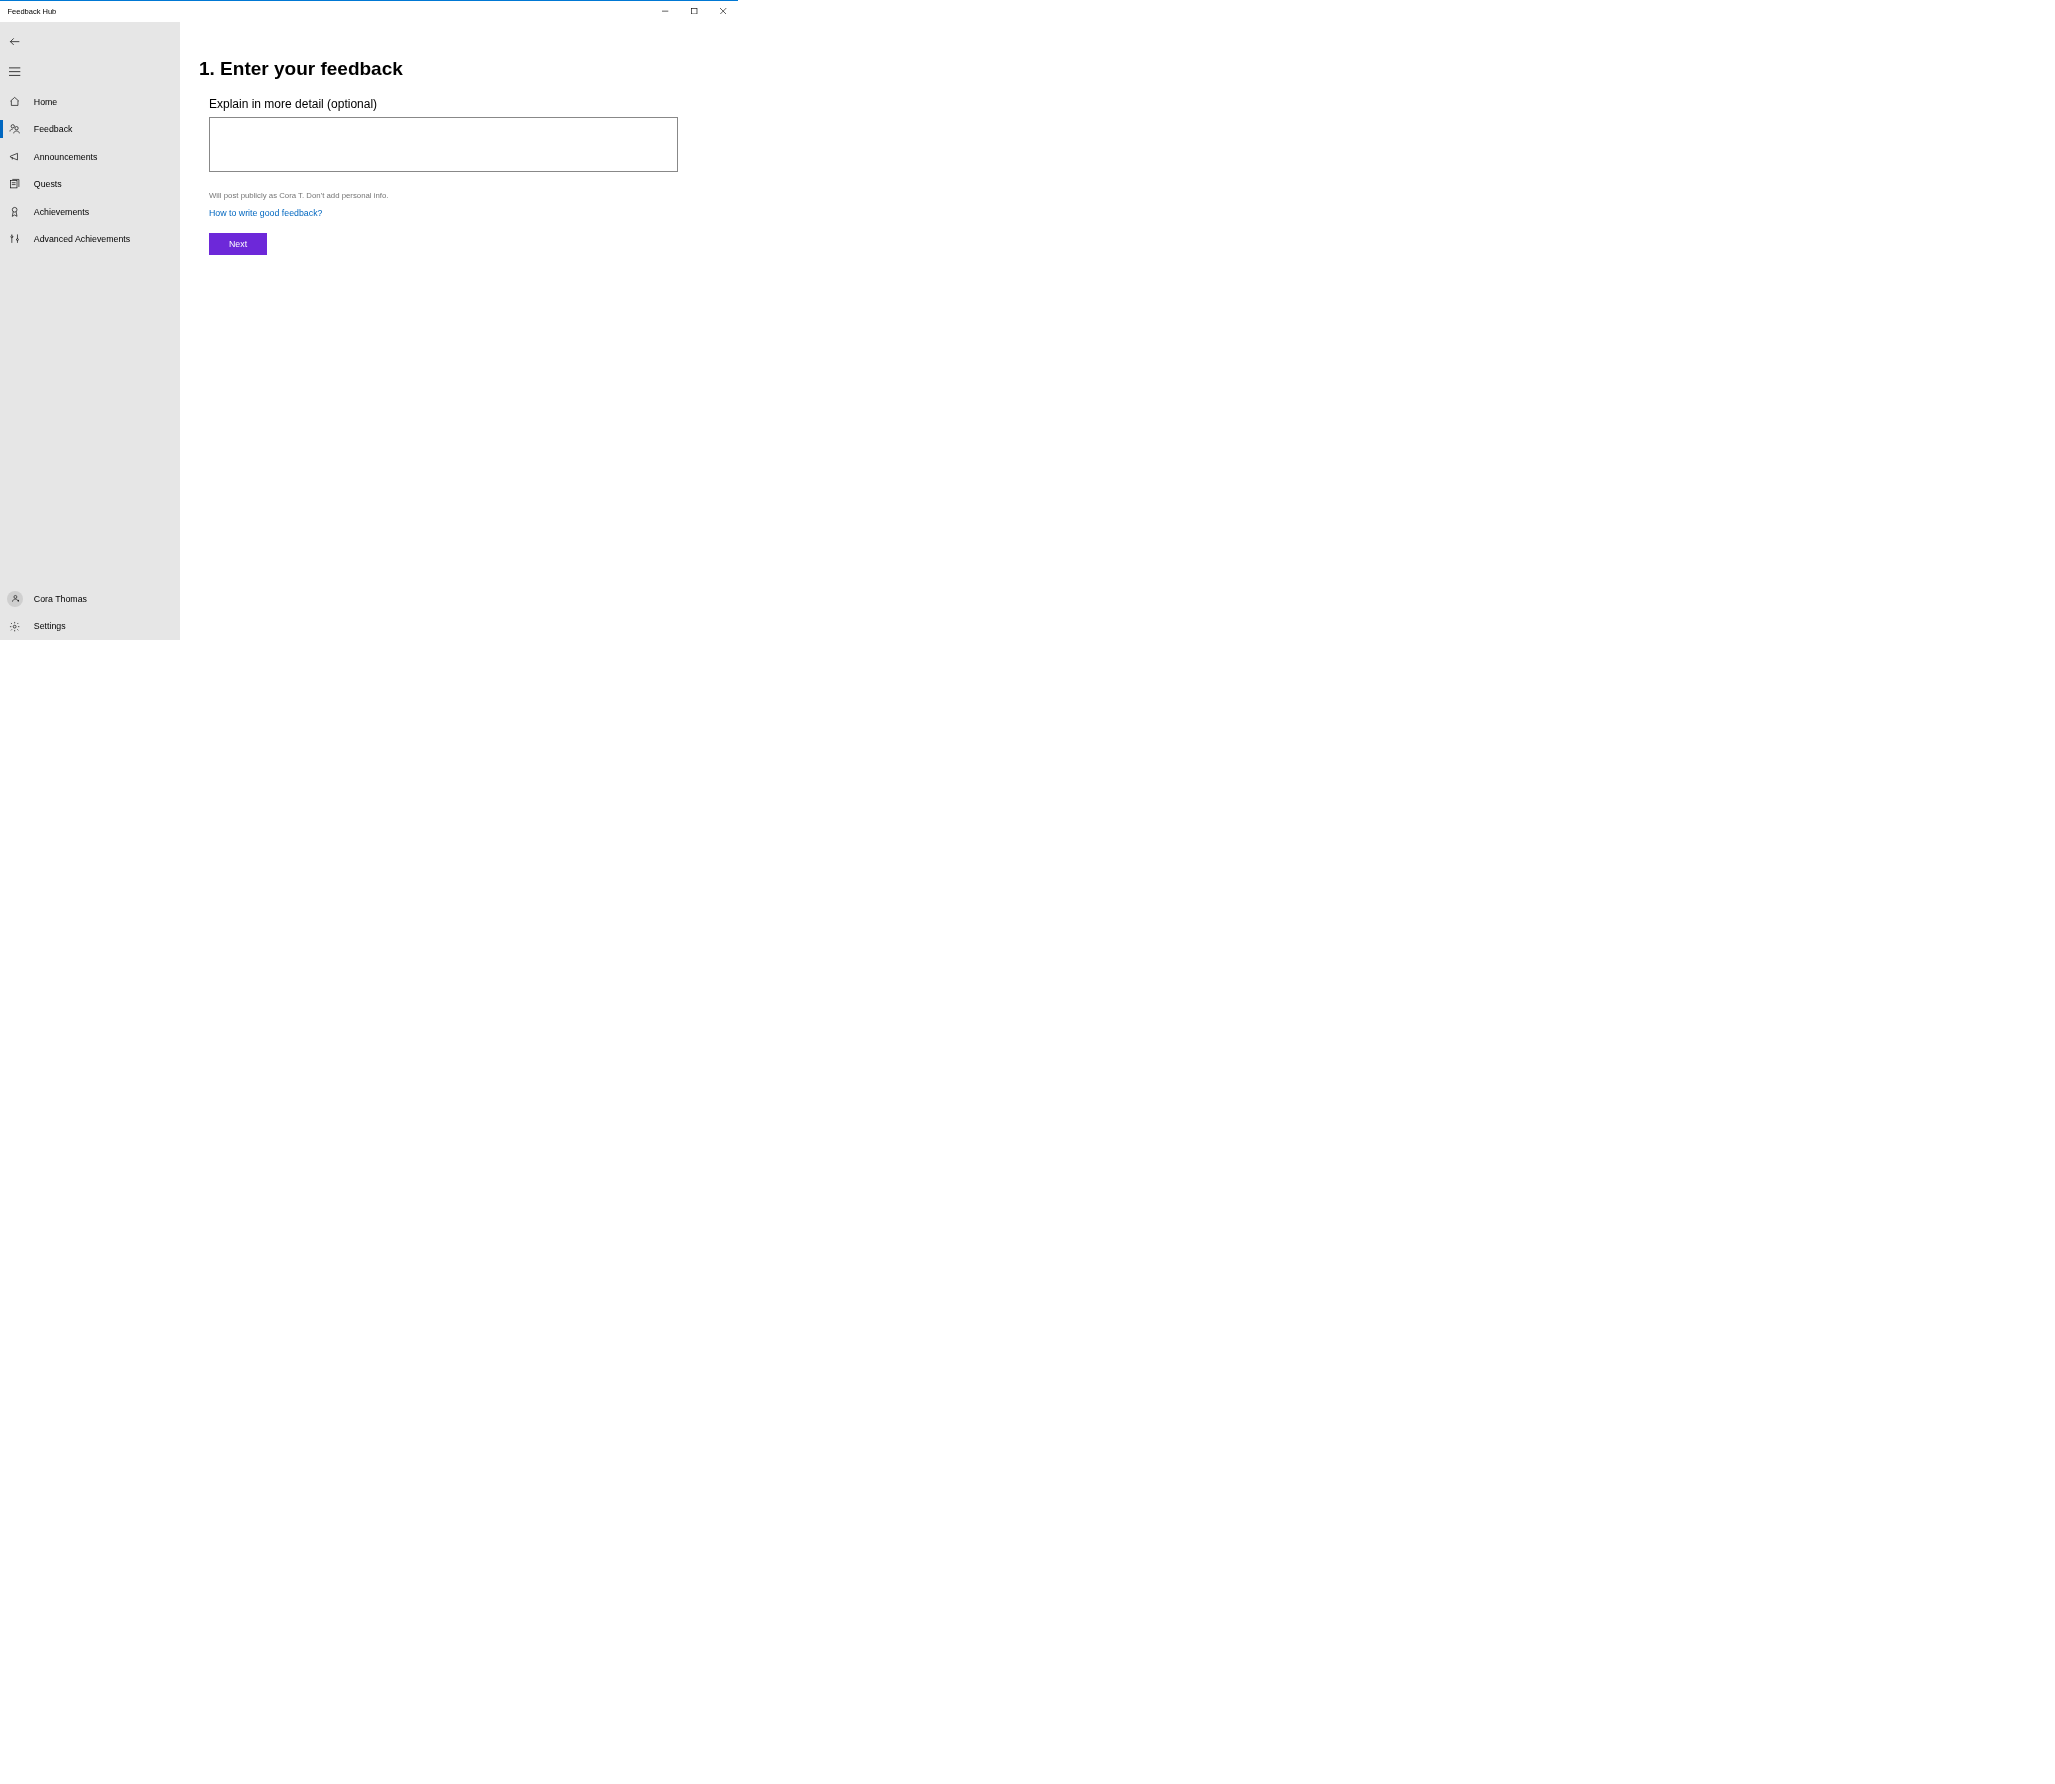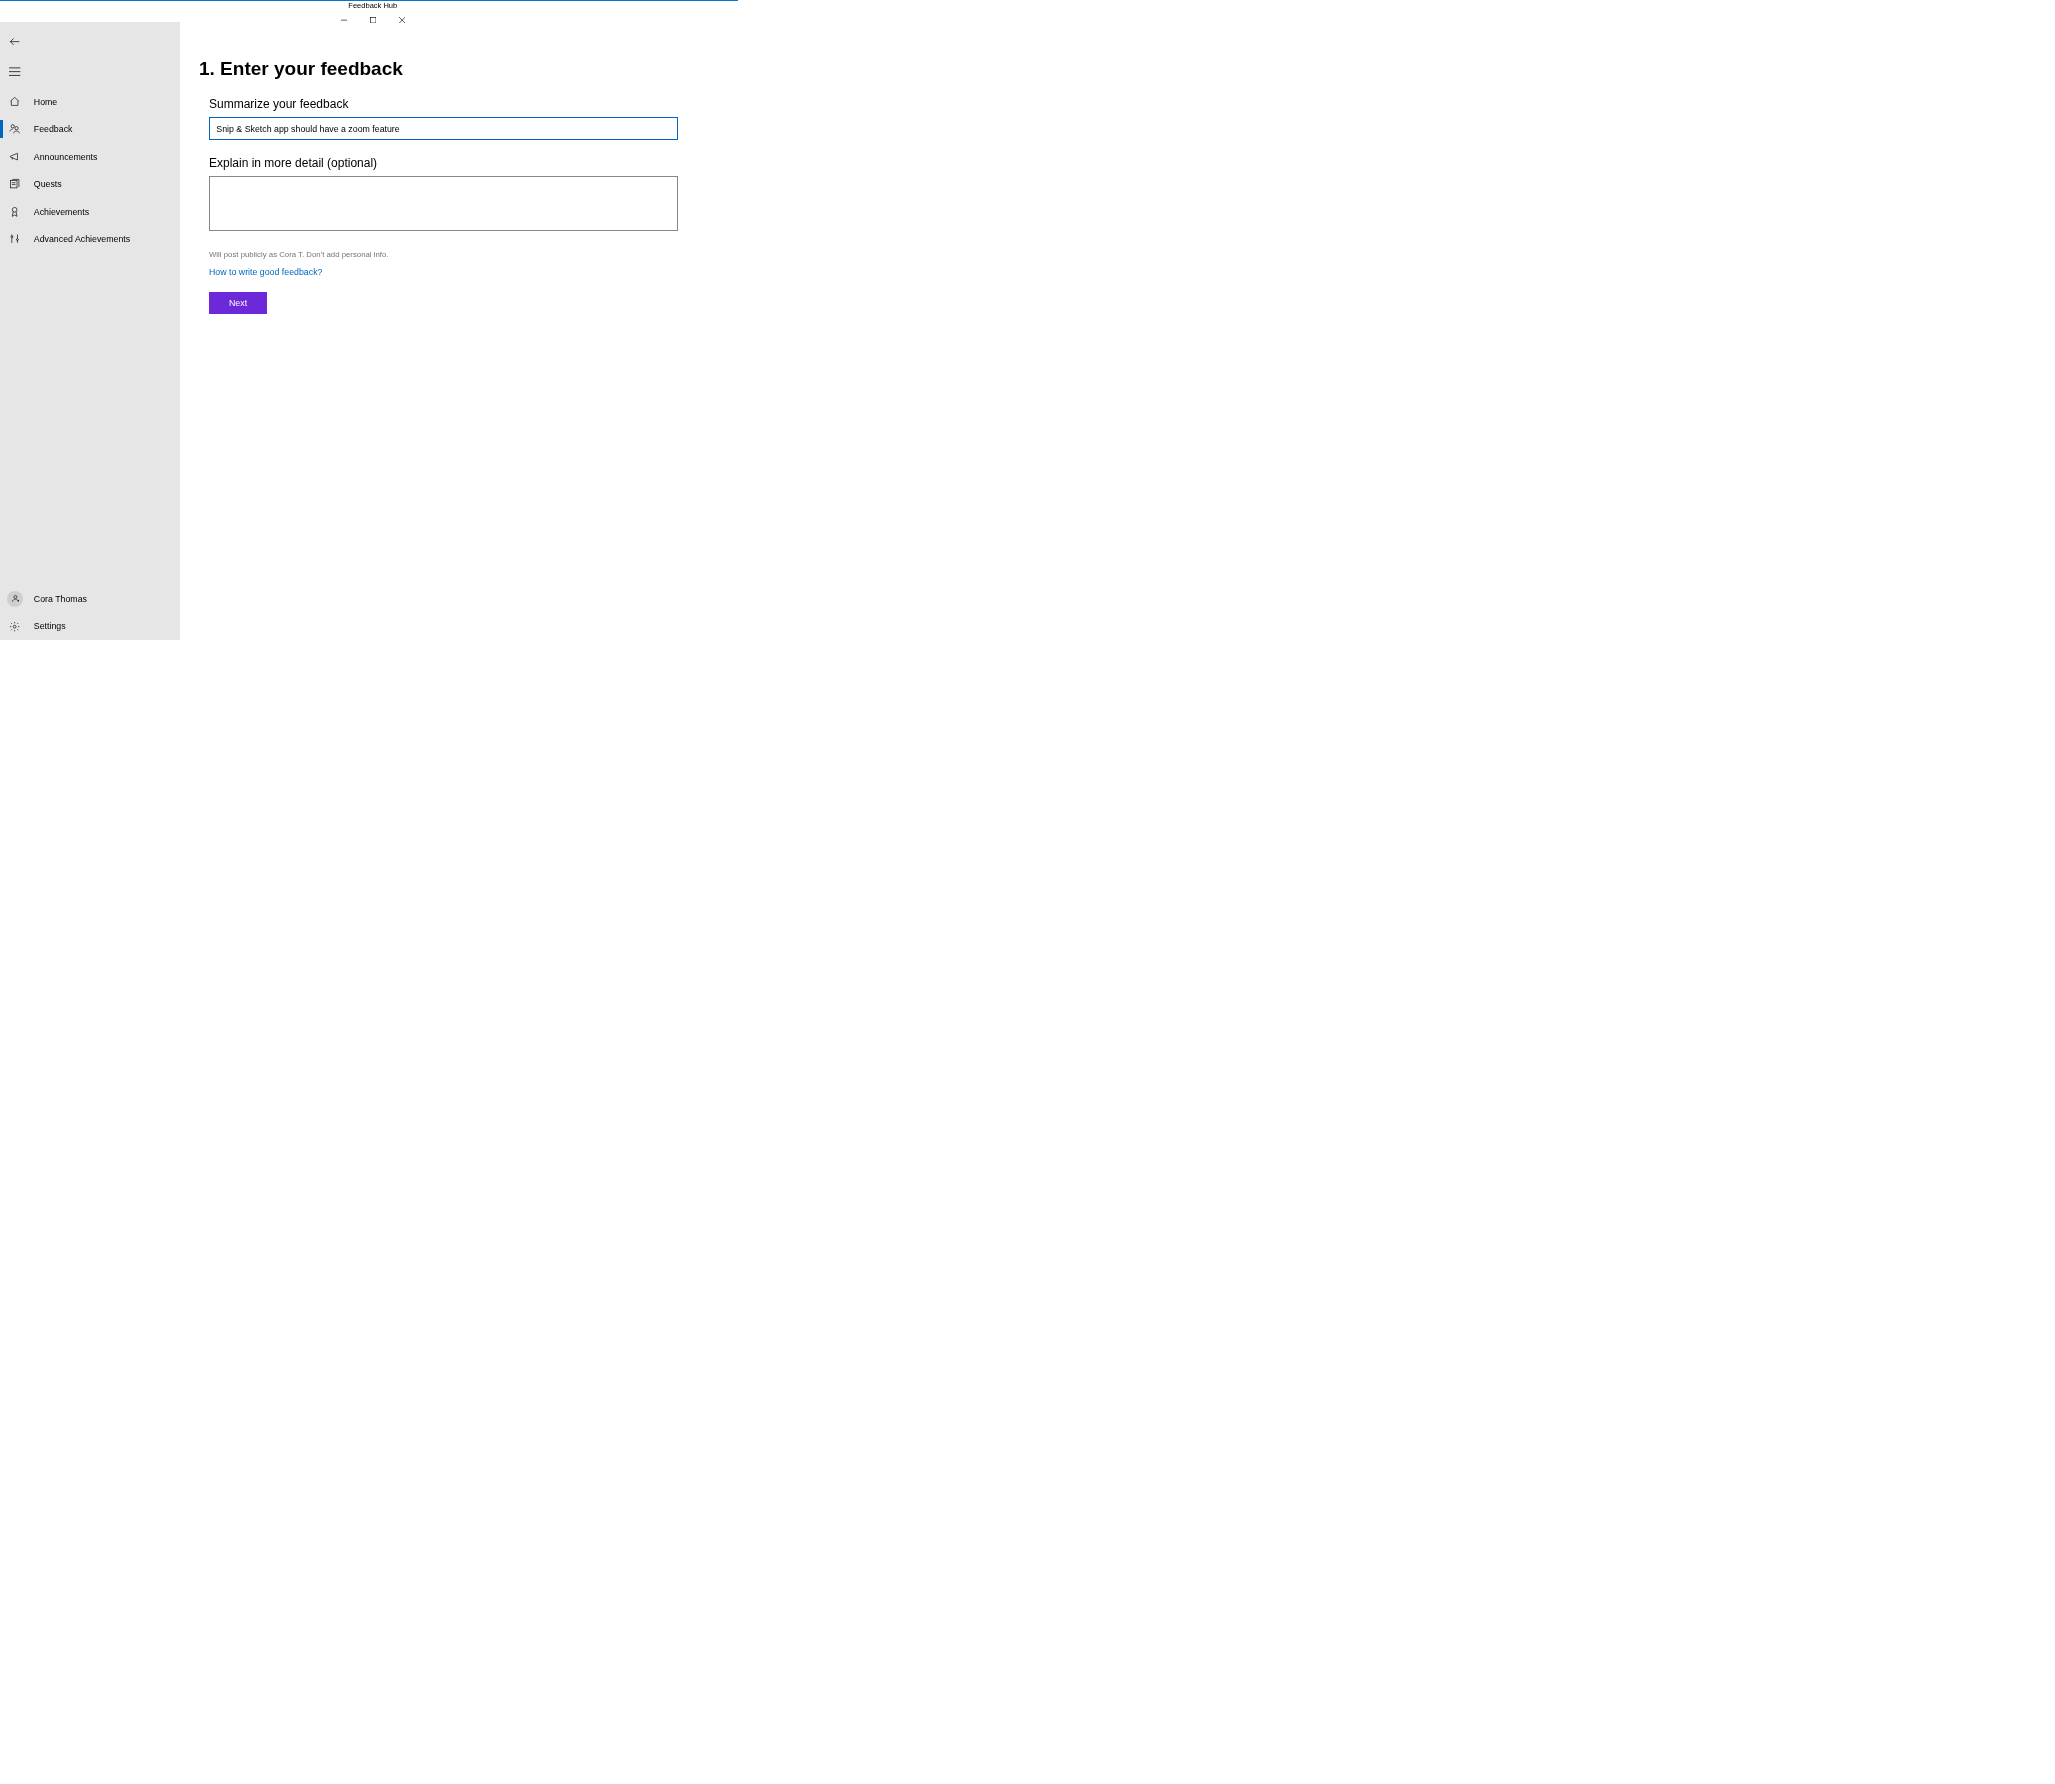--- a/index.html
+++ b/index.html
@@ -18,21 +18,20 @@
       overflow: hidden;
     }
 
     
     .title-bar {
       height: 20.6px;
       display: flex;
       align-items: center;
       padding: 0 0 0 7.5px;
       background: #fff;
-      flex-direction: column;
     }
     .title-bar .title-text {
       font-size: 7.5px;
       color: #000;
       flex: 1;
     }
     .title-bar .controls {
       display: flex;
     }
     .title-bar .ctrl {
@@ -347,24 +346,20 @@
             </svg>
         </span>
         <span class="nav-label">Settings</span>
       </div>
     </div>
   </div>
 
   <div class="content">
     <h1 class="step-title">1. Enter your feedback</h1>
 
-    <div class="field-group">
-      <div class="field-label">Summarize your feedback</div>
-      <input class="text-input" type="text" value="Snip &amp; Sketch app should have a zoom feature" style="">
-    </div>
 
     <div class="field-group">
       <div class="field-label">Explain in more detail (optional)</div>
       <textarea class="text-area" style=""></textarea>
     </div>
 
     <div class="hint-text">Will post publicly as Cora T. Don't add personal info.</div>
     <a class="link-text">How to write good feedback?</a>
     <div>
       <button class="btn-next">Next</button>

